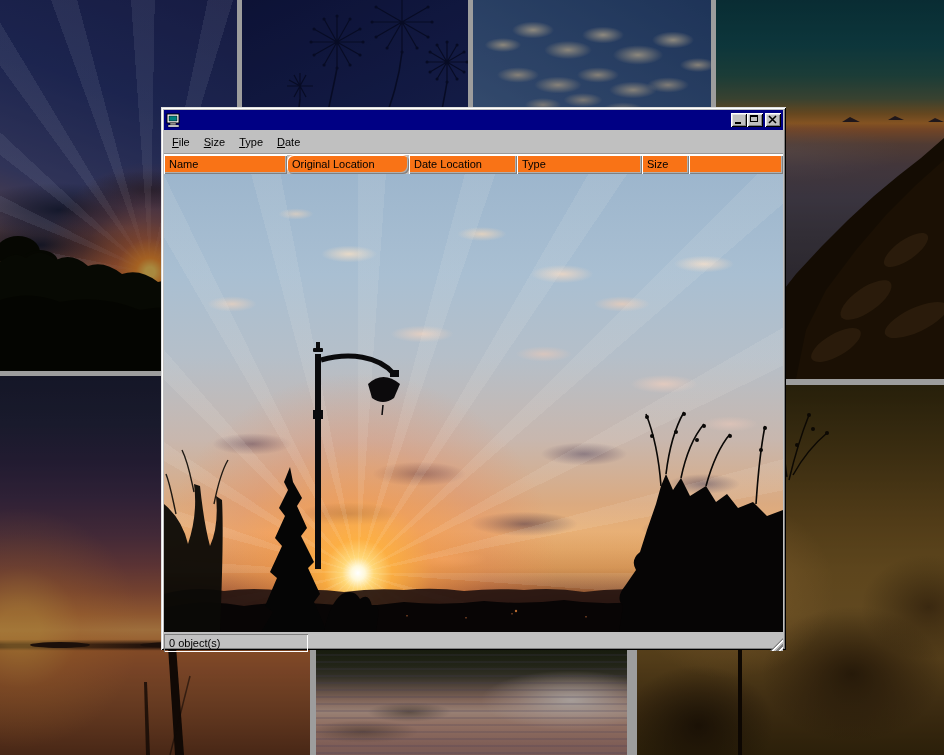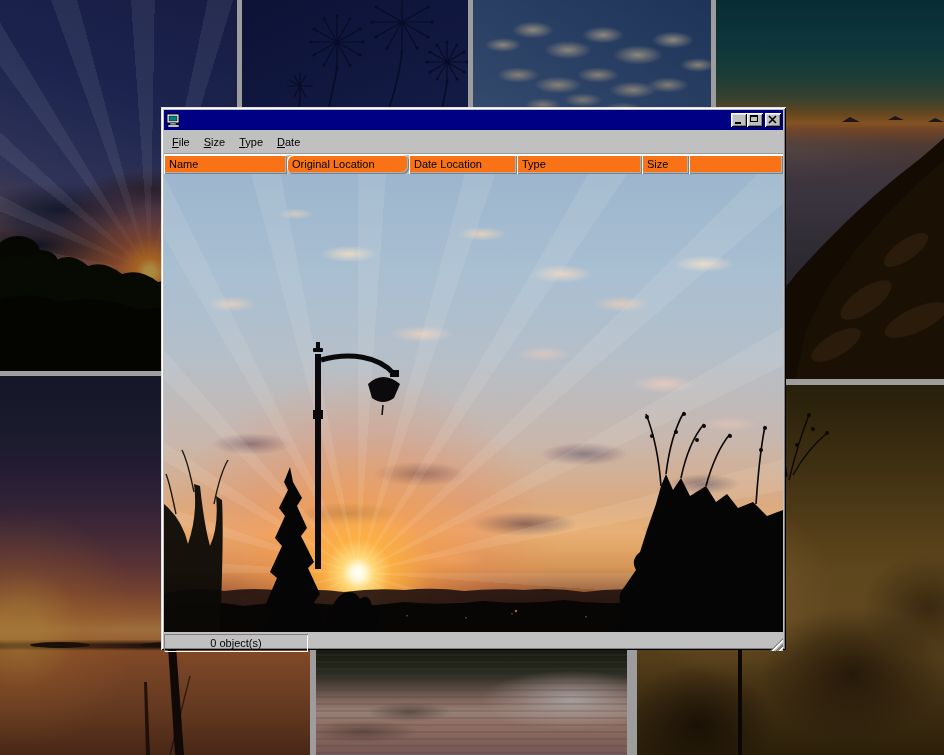--- a/index.html
+++ b/index.html
@@ -102,21 +102,21 @@
     radial-gradient(60px 16px at 420px 280px,rgba(92,76,96,.65),transparent 72%),
     radial-gradient(50px 14px at 540px 310px,rgba(85,70,88,.6),transparent 72%),
     radial-gradient(70px 16px at 185px 340px,rgba(80,62,78,.7),transparent 72%),
     radial-gradient(75px 17px at 360px 350px,rgba(78,60,76,.65),transparent 72%),
     radial-gradient(60px 15px at 520px 355px,rgba(82,64,80,.6),transparent 72%),
     radial-gradient(50px 13px at 120px 360px,rgba(250,180,120,.5),transparent 72%),
     radial-gradient(60px 13px at 280px 385px,rgba(255,190,130,.45),transparent 72%),
     linear-gradient(to bottom,rgba(0,0,0,0) 0%,rgba(0,0,0,0) 78%,rgba(120,60,40,.25) 86%,rgba(60,25,18,.55) 93%,rgba(20,8,6,.8) 100%),
     linear-gradient(to bottom,#9db6cd 0%,#a9bfd2 22%,#b5bfc9 40%,#c8b7ae 58%,#dbaa80 72%,#f0b470 82%,#f4b264 87%,#d98a4e 92%,#a85a3a 97%,#7a3c2a 100%);}
   .photo svg{position:absolute;inset:0;width:100%;height:100%;display:block;}
-  .statusbar{height:20px;display:flex;align-items:center;gap:4px;padding-top:2px;box-sizing:border-box;position:relative;text-align:center;}
+  .statusbar{height:20px;display:flex;align-items:center;gap:4px;padding-top:2px;box-sizing:border-box;position:relative;}
   .spanel{box-sizing:border-box;height:18px;font-size:11px;line-height:16px;padding:1px 5px;color:#000;
     box-shadow:inset 1px 1px 0 #808080,inset -1px -1px 0 #fff;}
   .sp1{width:144px;flex:0 0 auto;}
   .sp2{flex:1 1 auto;}
   .grip{position:absolute;right:0;bottom:1px;width:13px;height:13px;
     background:repeating-linear-gradient(-45deg,#c0c0c0 0 2px,#fff 2px 3px,#808080 3px 5px);
     clip-path:polygon(100% 0,100% 100%,0 100%);}
 </style>
 </head>
 <body>

